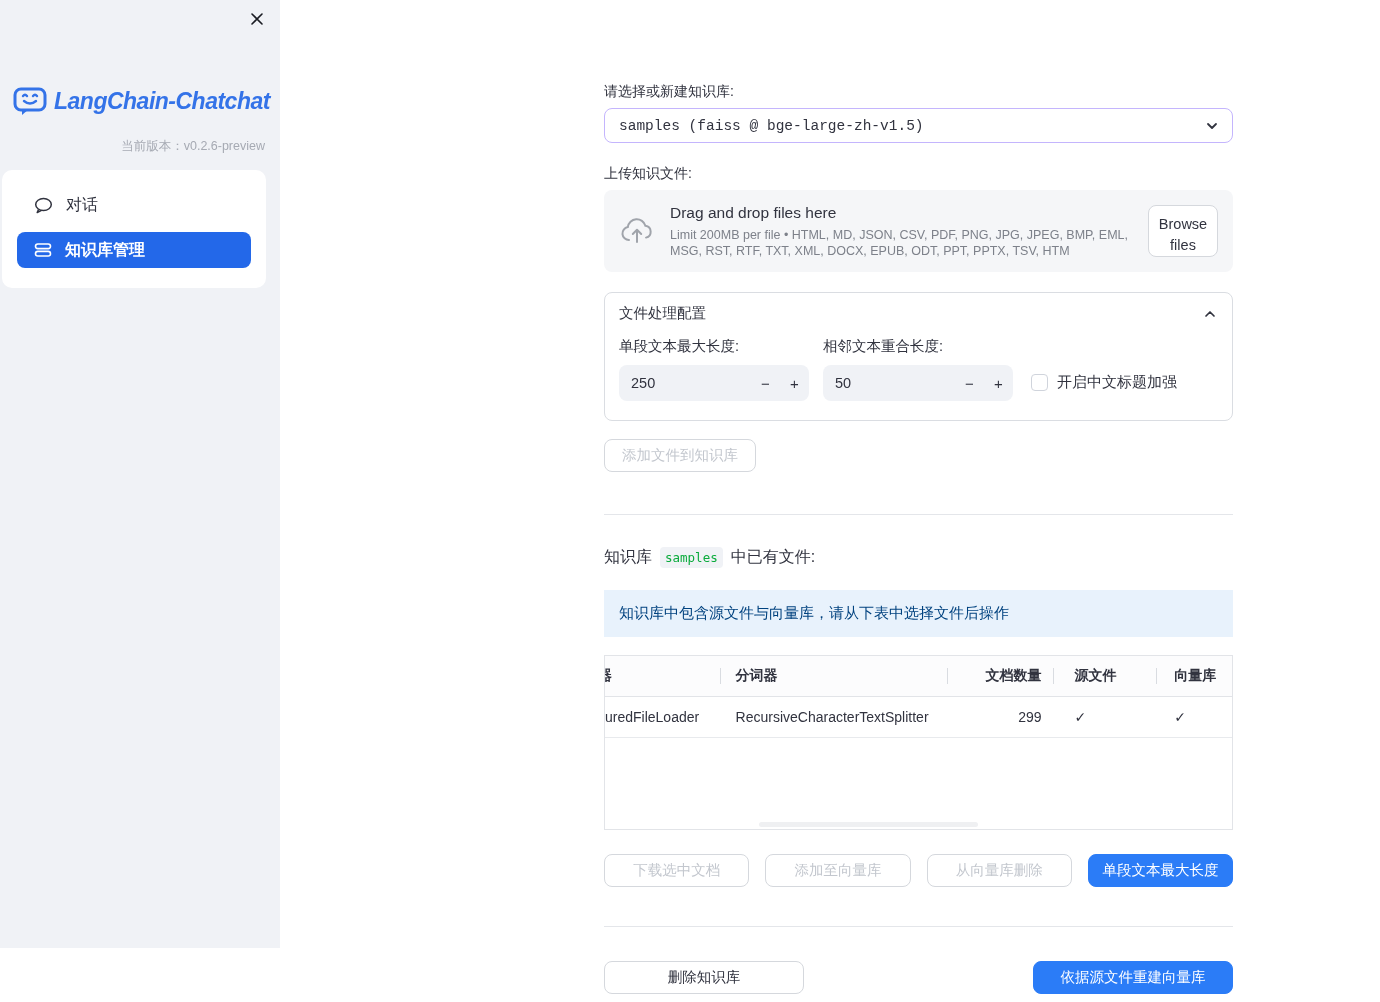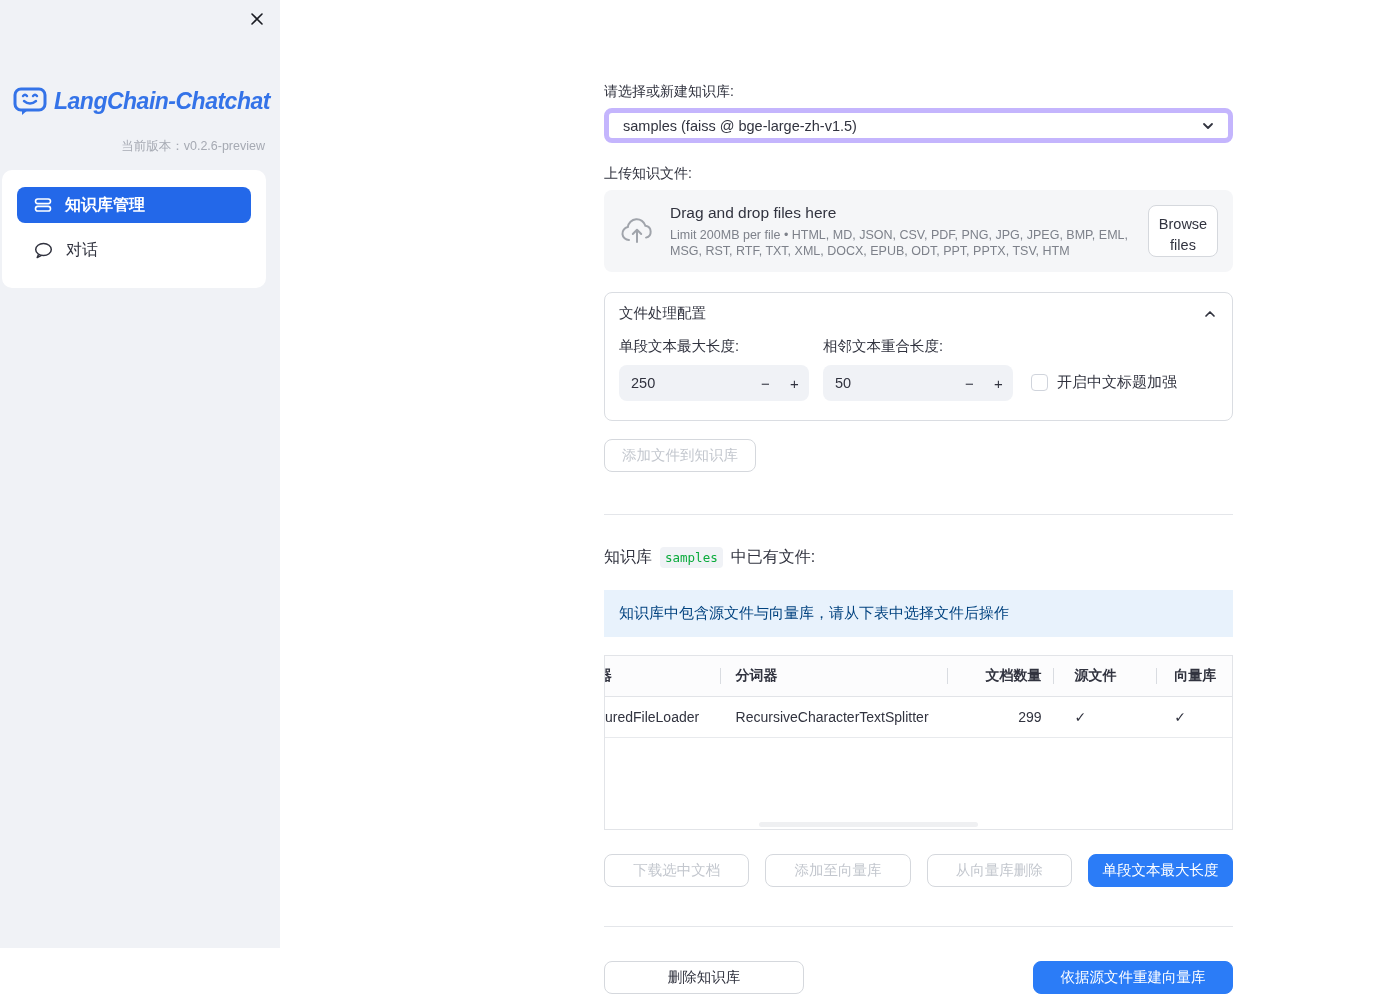--- a/index.html
+++ b/index.html
@@ -17,22 +17,22 @@
     padding:17px 15px 20px 15px; }
   .menu-item { height:36px; display:flex; align-items:center; gap:13px; padding:0 17px; border-radius:8px;
     font-size:16px; cursor:pointer; }
   .menu-item + .menu-item { margin-top:9px; }
   .menu-item.active { background:#2368e9; color:#ffffff; font-weight:bold; }
 
   
   .main-col { position:absolute; left:604px; top:0; width:629px; }
   .field-label { font-size:14px; line-height:18px; }
   .lbl-1 { margin-top:82px; }
-  .selectbox { margin-top:8px; height:35px; border:5px solid #c4b5fd; border-radius:8px; background:#fff;
-    display:flex; align-items:center; padding:0 12px 0 14px; font-size:14.5px; cursor:pointer; }
+  .selectbox { margin-top:8px; height:35px; border:1px solid #c4b5fd; border-radius:8px; background:#fff;
+    display:flex; align-items:center; padding:0 12px 0 14px; font-size:14.5px; cursor:pointer;font-family:Liberation Mono, monospace; }
   .selectbox .sel-value { flex:1; }
   .lbl-2 { margin-top:21px; }
   .dropzone { margin-top:8px; height:82px; background:#f5f6f8; border-radius:8px; display:flex;
     align-items:center; padding:0 15px 0 16px; }
   .dz-text { margin-left:16px; max-width:478px; }
   .dz-title { font-size:15.5px; line-height:20px; margin-bottom:4px; }
   .dz-hint { font-size:12.5px; line-height:16px; color:#7d818a; }
   .browse-btn { margin-left:auto; width:72px; height:52px; background:#fff; border:1px solid #d5d8dd;
     border-radius:8px; font-size:14.5px; line-height:21px; text-align:center; padding-top:8px;
     cursor:pointer; color:#31333f; }
@@ -115,37 +115,37 @@
       </svg>
     </span>
     <span class="logo-text">LangChain-Chatchat</span>
   </div>
 
   <div class="version-row">
     <span>当前版本：</span><span>v0.2.6-preview</span>
   </div>
 
   <div class="menu-card">
+    <div class="menu-item">
+      <span>
+        <svg width="19" height="17" viewBox="0 0 19 17">
+          <ellipse cx="9.5" cy="7.5" rx="7.8" ry="6" fill="none" stroke="#31333f" stroke-width="1.5"></ellipse>
+          <path d="M4.5 12.5 L3.2 15.5 L7.5 13.3" fill="none" stroke="#31333f" stroke-width="1.5" stroke-linejoin="round"></path>
+        </svg>
+      </span>
+      <span>对话</span>
+    </div>
     <div class="menu-item active">
       <span>
         <svg width="18" height="16" viewBox="0 0 18 16">
           <rect x="1.5" y="2" width="15" height="4.6" rx="2.3" fill="none" stroke="#ffffff" stroke-width="1.6"></rect>
           <rect x="1.5" y="9.4" width="15" height="4.6" rx="2.3" fill="none" stroke="#ffffff" stroke-width="1.6"></rect>
         </svg>
       </span>
       <span>知识库管理</span>
-    </div>
-    <div class="menu-item">
-      <span>
-        <svg width="19" height="17" viewBox="0 0 19 17">
-          <ellipse cx="9.5" cy="7.5" rx="7.8" ry="6" fill="none" stroke="#31333f" stroke-width="1.5"></ellipse>
-          <path d="M4.5 12.5 L3.2 15.5 L7.5 13.3" fill="none" stroke="#31333f" stroke-width="1.5" stroke-linejoin="round"></path>
-        </svg>
-      </span>
-      <span>对话</span>
     </div>
   </div>
 </div>
 
 <div class="main-col">
 
   <div class="field-label lbl-1">请选择或新建知识库:</div>
 
   <div class="selectbox">
     <span class="sel-value">samples (faiss @ bge-large-zh-v1.5)</span>

